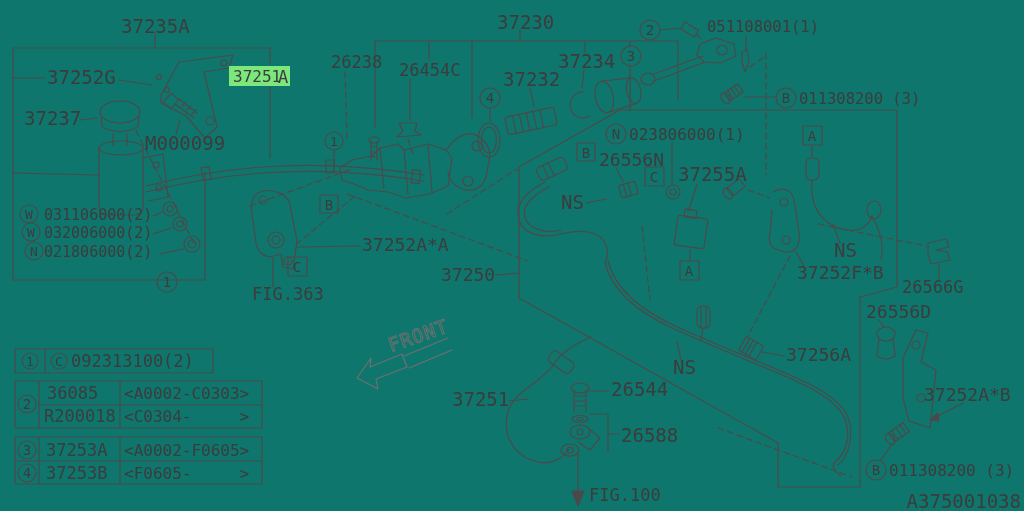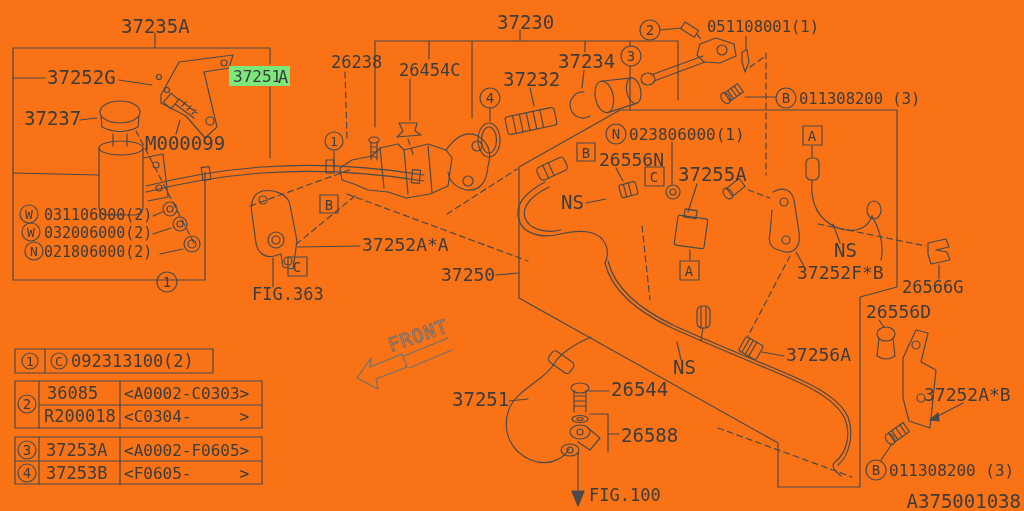--- a/index.html
+++ b/index.html
@@ -1,16 +1,16 @@
 <!DOCTYPE html>
 <html><head>
 <meta charset="utf-8">
 <style>
   html,body{margin:0;padding:0;background:#e8e8e8;}
-  #stage{width:1024px;height:511px;background:#f97316;position:relative;overflow:hidden;}
+  #stage{width:1024px;height:511px;background:#0f766e;position:relative;overflow:hidden;}
   svg{display:block;}
   text{font-family:"DejaVu Sans Mono","Liberation Mono",monospace;fill:#3c3c3c;white-space:pre;}
   .s13{font-size:13px}.s14{font-size:14px}.s15{font-size:15px}.s155{font-size:15.5px}
   .s16{font-size:16px}.s17{font-size:17px}.s18{font-size:18px}.s19{font-size:19px}
   .ctr{text-anchor:middle}.end{text-anchor:end}
   .outline{fill:none;stroke:#6f6f6f;stroke-width:1px;font-size:19px;letter-spacing:1px}
   .hl{fill:#7ce87c}
 </style>
 </head>
 <body>

